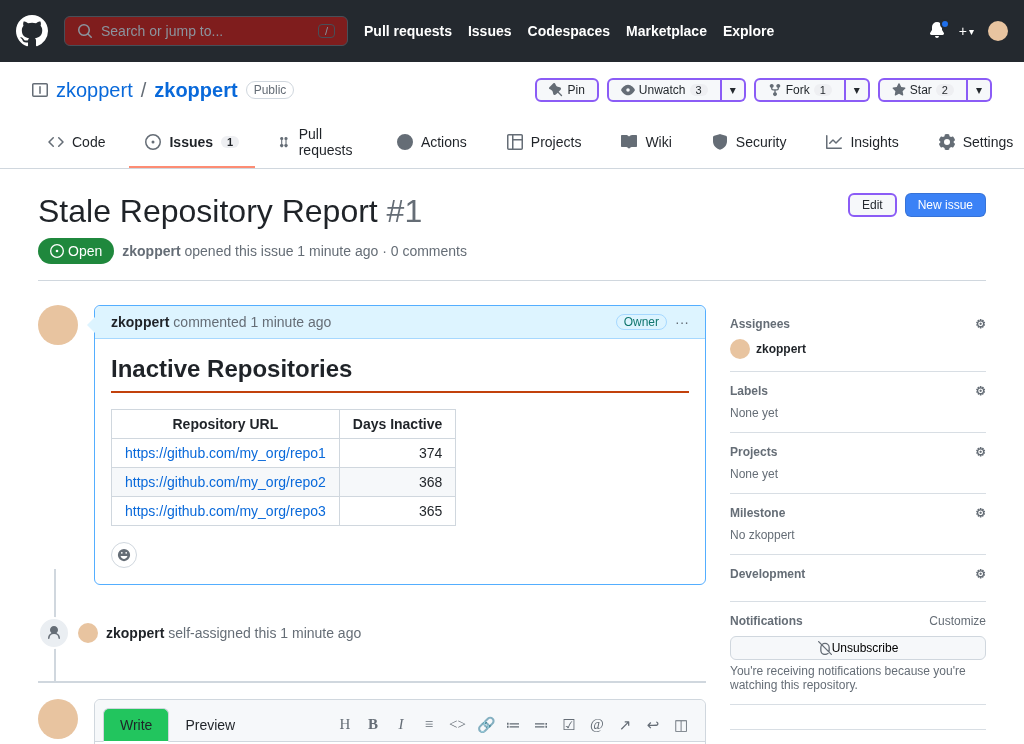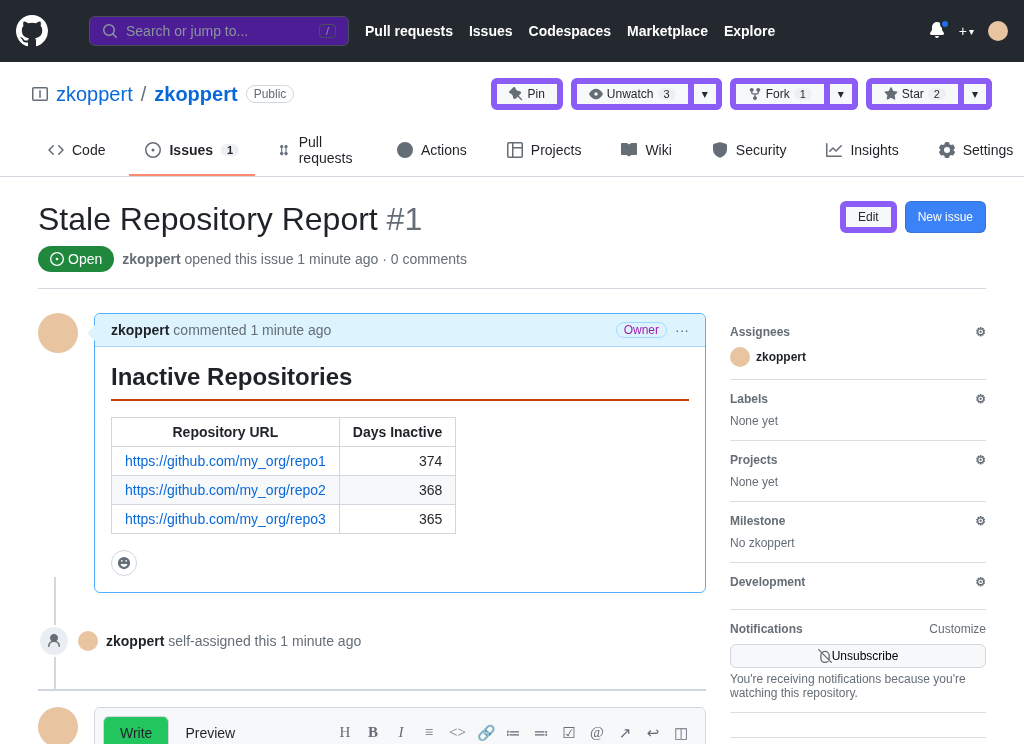--- a/index.html
+++ b/index.html
@@ -1,38 +1,38 @@
 <!DOCTYPE html>
 <html><head>
 <meta charset="utf-8">
 <style>
 * { box-sizing: border-box; margin: 0; padding: 0; }
 body { font-family: -apple-system, BlinkMacSystemFont, "Segoe UI", Helvetica, Arial, sans-serif; font-size: 14px; color: #1f2328; background: #fff; }
 a { text-decoration: none; }
 
 .topbar { background: #24292f; height: 62px; display: flex; align-items: center; padding: 0 16px; color: #fff; gap: 16px; }
 .gh-logo { width: 32px; height: 32px; fill: #fff; }
-.search-box { background: #4c1d95; border: 1px solid #484f58; border-radius: 6px; height: 30px; width: 260px; display: flex; align-items: center; padding: 0 12px; color: #8b949e; gap: 8px; margin-left: 25px; }
+.search-box { background: #7f1d1d; border: 1px solid #484f58; border-radius: 6px; height: 30px; width: 284px; display: flex; align-items: center; padding: 0 12px; color: #8b949e; gap: 8px; }
 .search-box .slash { border: 1px solid #484f58; border-radius: 4px; padding: 0 6px; font-size: 11px; margin-left: auto; }
 .top-nav { display: flex; gap: 16px; font-weight: 600; font-size: 14px; }
 .top-nav span { color: #fff; cursor: pointer; }
 .top-right { margin-left: auto; display: flex; align-items: center; gap: 14px; }
 .top-icon { width: 16px; height: 16px; fill: #fff; position: relative; }
 .notif-dot { position: absolute; top: -3px; right: -5px; width: 10px; height: 10px; background: #1f6feb; border: 2px solid #24292f; border-radius: 50%; }
 .avatar-sm { width: 20px; height: 20px; border-radius: 50%; background: #e8c4a0; }
 
 .repo-header { padding: 16px 32px 0; border-bottom: 1px solid #d0d7de; }
 .repo-title-row { display: flex; align-items: center; gap: 8px; margin-bottom: 16px; }
 .repo-link { color: #0969da; font-size: 20px; }
 .repo-link.bold { font-weight: 600; }
 .sep { color: #656d76; font-size: 20px; }
 .badge { font-size: 12px; border: 1px solid #d0d7de; border-radius: 2em; padding: 1px 7px; color: #656d76; }
 .repo-actions { margin-left: auto; display: flex; gap: 8px; }
 .btn-grp { display: flex; }
-.btn { background: #f6f8fa; border: 6px solid #8b5cf6; border-radius: 6px; padding: 3px 12px; font-size: 12px; display: flex; align-items: center; gap: 4px; cursor: pointer; color: #24292e; }
+.btn { background: #f6f8fa; border: 2px solid #8b5cf6; border-radius: 6px; padding: 3px 12px; font-size: 12px; display: flex; align-items: center; gap: 4px; cursor: pointer; color: #24292e; }
 .btn-grp .btn:first-child { border-top-right-radius: 0; border-bottom-right-radius: 0; }
 .btn-grp .btn.dd { border-top-left-radius: 0; border-bottom-left-radius: 0; border-left: none; padding: 3px 8px; }
 .count-badge { background: #eeeff2; border-radius: 2em; padding: 0 6px; font-size: 11px; }
 
 .repo-tabs { display: flex; gap: 8px; padding: 0 0px; }
 .tab { padding: 8px 16px; display: flex; align-items: center; gap: 8px; color: #1f2328; font-size: 14px; cursor: pointer; border-bottom: 2px solid transparent; }
 .tab.active { border-bottom-color: #fd8c73; font-weight: 600; }
 .tab .count-badge { background: #eeeff2; }
 .tab-icon { width: 16px; height: 16px; fill: #656d76; }
 
@@ -53,21 +53,21 @@
 .sidebar { width: 256px; flex-shrink: 0; }
 
 .comment-wrap { display: flex; gap: 16px; }
 .avatar-md { width: 40px; height: 40px; border-radius: 50%; background: #e8c4a0; flex-shrink: 0; }
 .comment-box { flex: 1; border: 1px solid #54aeff; border-radius: 6px; }
 .comment-head { background: #ddf4ff; padding: 8px 16px; border-bottom: 1px solid #54aeff66; display: flex; align-items: center; border-radius: 6px 6px 0 0; position: relative; }
 .comment-head::before { content: ""; position: absolute; left: -8px; top: 11px; border: 8px solid transparent; border-right-color: #ddf4ff; border-left: none; }
 .comment-head b { font-weight: 600; }
 .comment-head .meta-text { margin-left: 4px; }
 .head-right { margin-left: auto; display: flex; align-items: center; gap: 8px; }
-.owner-badge { border: 1px solid #54aeff66; border-radius: 2em; padding: 0 7px; font-size: 12px; color: #a21caf; margin-left: 20px; }
+.owner-badge { border: 1px solid #54aeff66; border-radius: 2em; padding: 0 7px; font-size: 12px; color: #0f766e; margin-left: 20px; }
 .comment-content { padding: 16px; }
 .comment-content h2 { font-size: 24px; font-weight: 600; margin-bottom: 16px; padding-bottom: 8px; border-bottom: 2px solid #c2410c; }
 .data-table { border-collapse: collapse; }
 .data-table th, .data-table td { border: 1px solid #d0d7de; padding: 6px 13px; }
 .data-table th { font-weight: 600; background: #fff; }
 .data-table tr:nth-child(even) td { background: #f6f8fa; }
 .data-table a { color: #0969da; }
 .data-table td.num { text-align: right; }
 .react-btn { margin: 0 16px 16px; width: 26px; height: 26px; border: 1px solid #d0d7de; border-radius: 50%; display: flex; align-items: center; justify-content: center; color: #656d76; cursor: pointer; }
 

